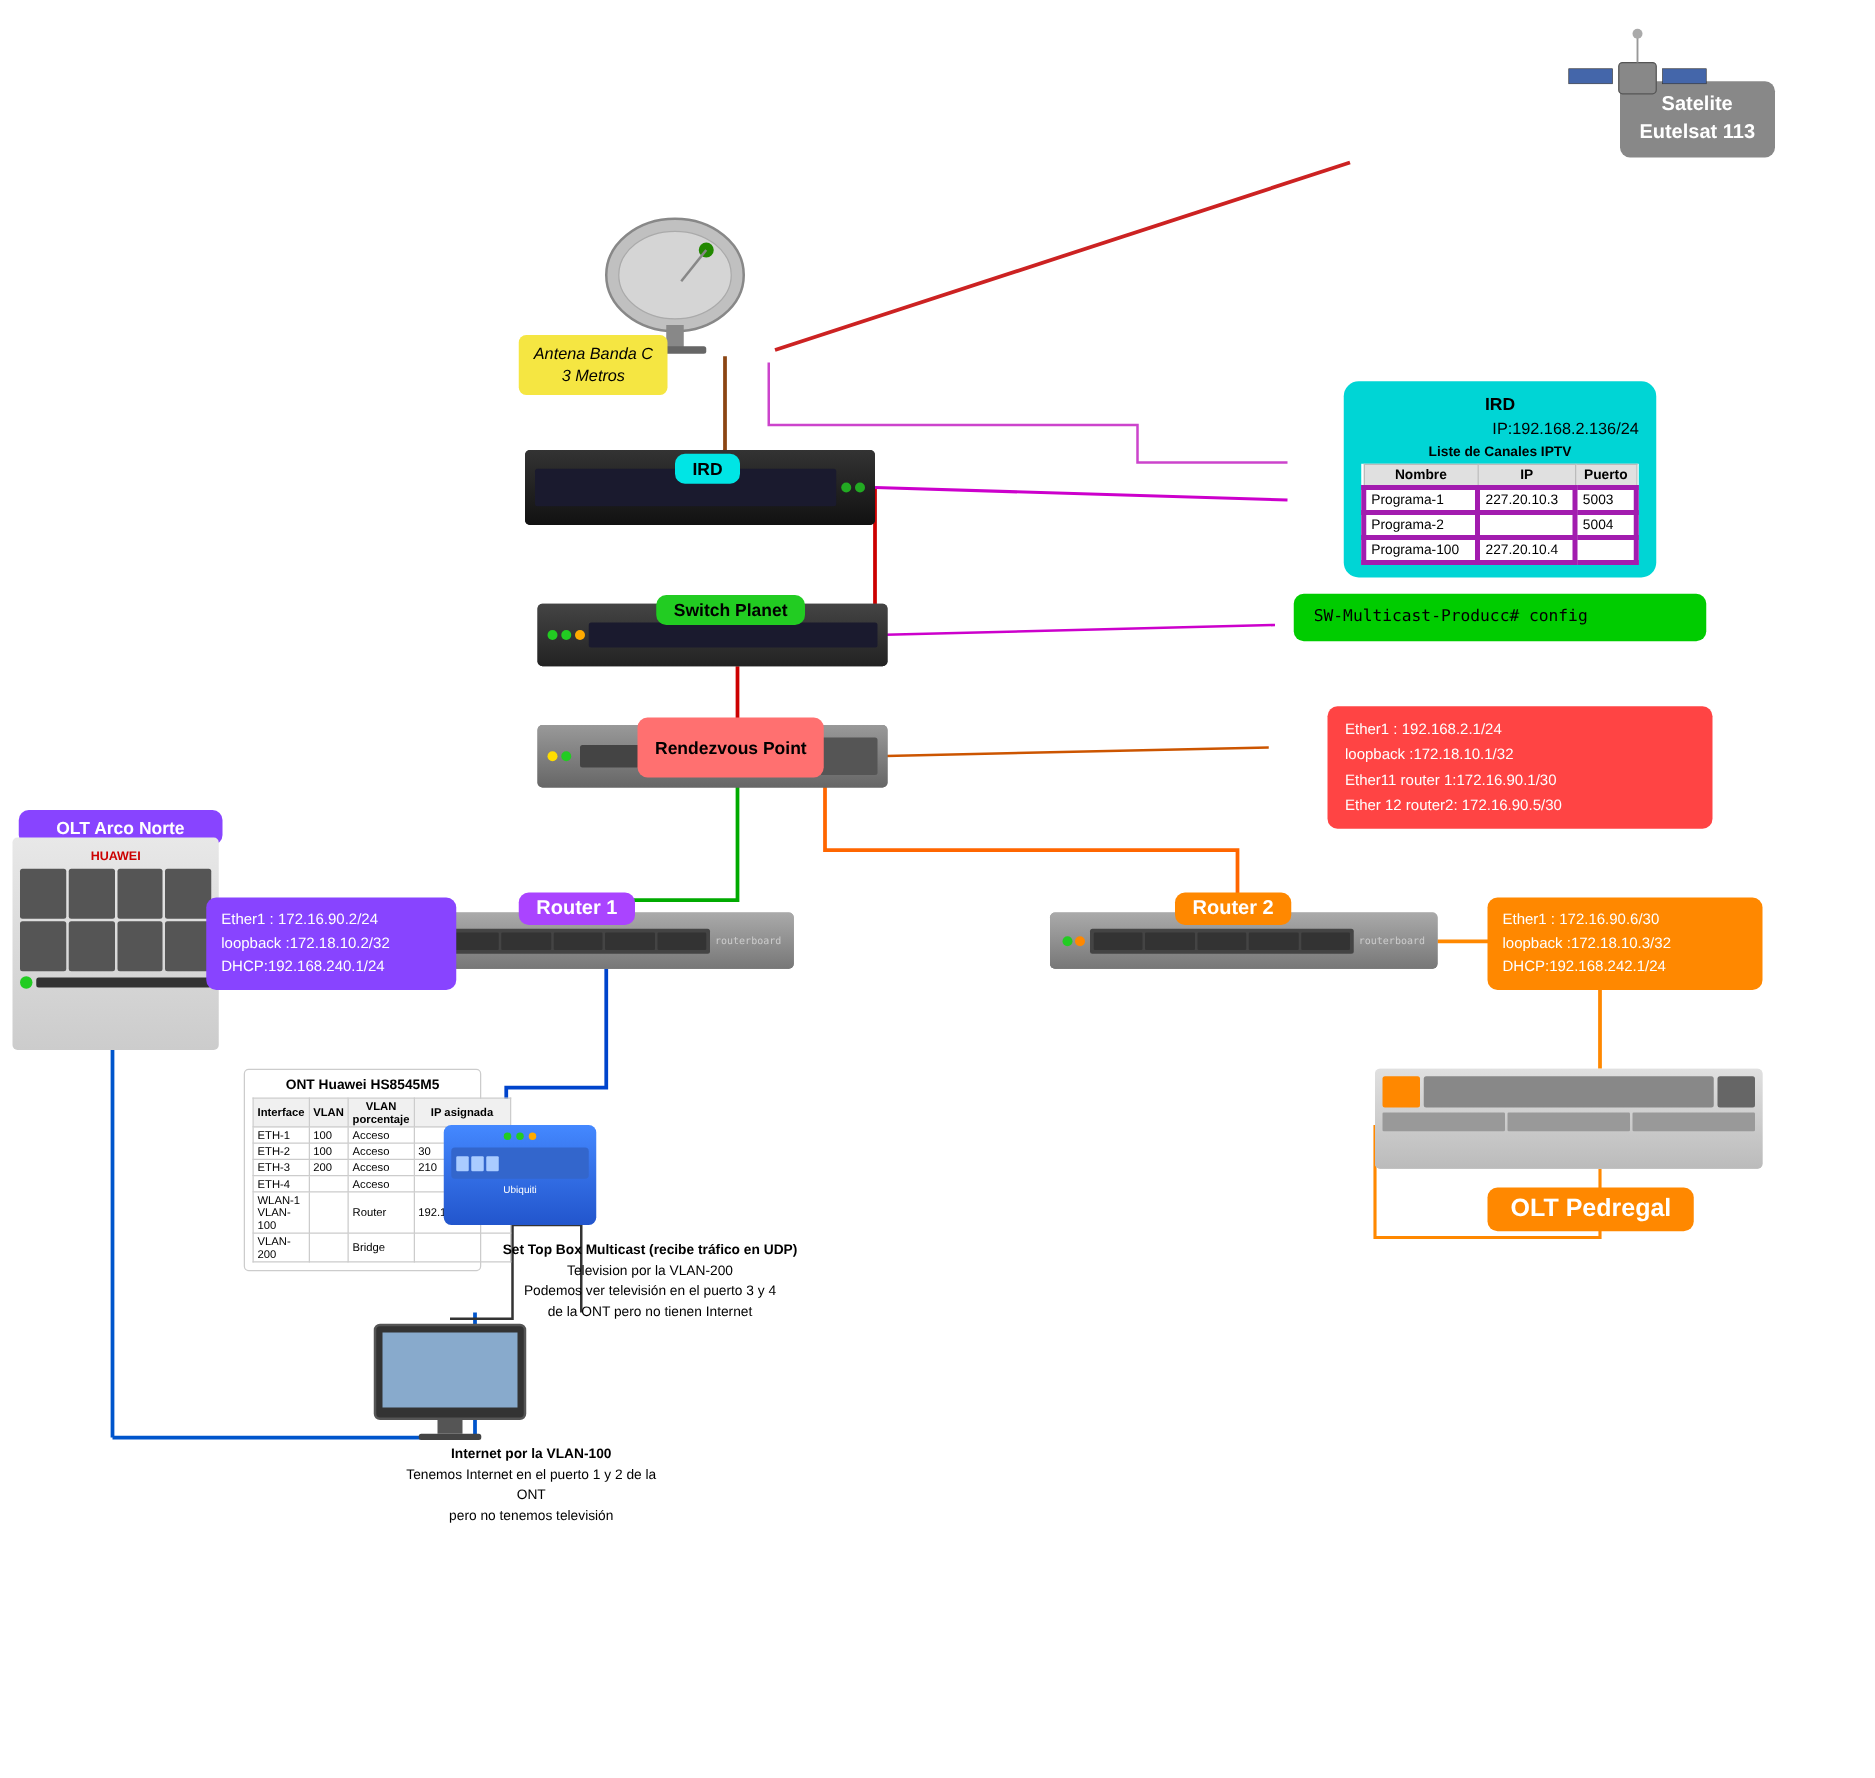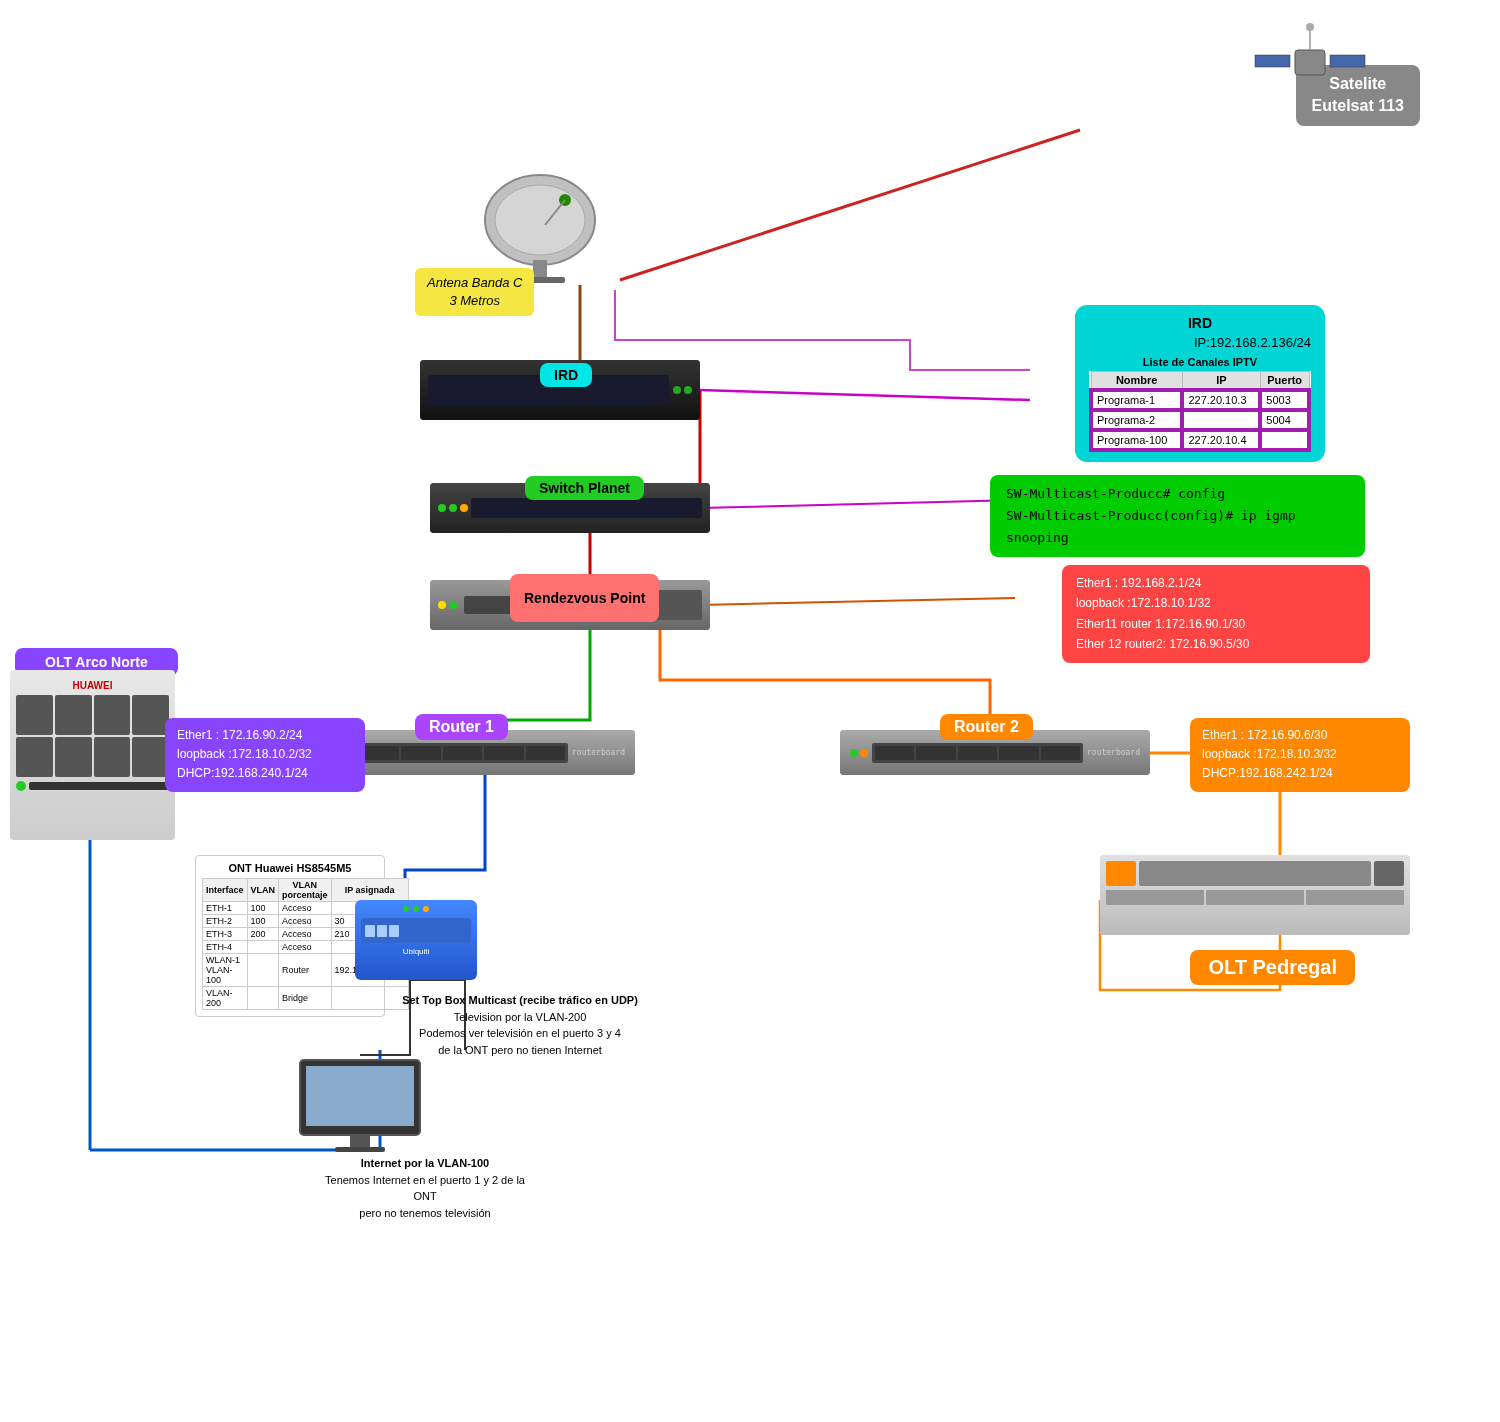--- a/index.html
+++ b/index.html
@@ -140,21 +140,21 @@
       font-size: 14px;
       font-weight: bold;
     }
     
     .sw-multicast-box {
       position: absolute;
       top: 475px; right: 135px;
       background: #00cc00;
       border-radius: 8px;
       padding: 8px 16px;
-      width: 375px;
+      width: 330px;
       font-size: 13px;
       font-family: monospace;
       line-height: 1.7;
     }
     
     .rp-device {
       position: absolute;
       top: 580px; left: 430px;
       width: 280px;
       height: 50px;
@@ -483,21 +483,20 @@
       <div style="width:8px;height:8px;background:#ffaa00;border-radius:50%;"></div>
       <div style="flex:1;height:20px;background:#1a1a2e;border-radius:2px;"></div>
     </div>
   </div>
   <div class="switch-planet-label">
     <span style="font-weight:bold;">Switch Planet</span>
   </div>
 
   <div class="sw-multicast-box">
     <div>SW-Multicast-Producc# config</div>
-    <div>SW-Multicast-Producc(config)# ip igmp snooping</div>
   </div>
 
   <div class="rp-device">
     <div style="width:100%;height:100%;background:linear-gradient(180deg,#999 0%,#666 100%);border-radius:4px;display:flex;align-items:center;padding:0 8px;gap:3px;">
       <div style="width:8px;height:8px;background:#ffdd00;border-radius:50%;"></div>
       <div style="width:8px;height:8px;background:#22cc22;border-radius:50%;"></div>
       <div style="flex:1;height:18px;background:#444;border-radius:2px;margin:0 4px;"></div>
       <div style="width:60px;height:30px;background:#555;border-radius:2px;"></div>
     </div>
   </div>

